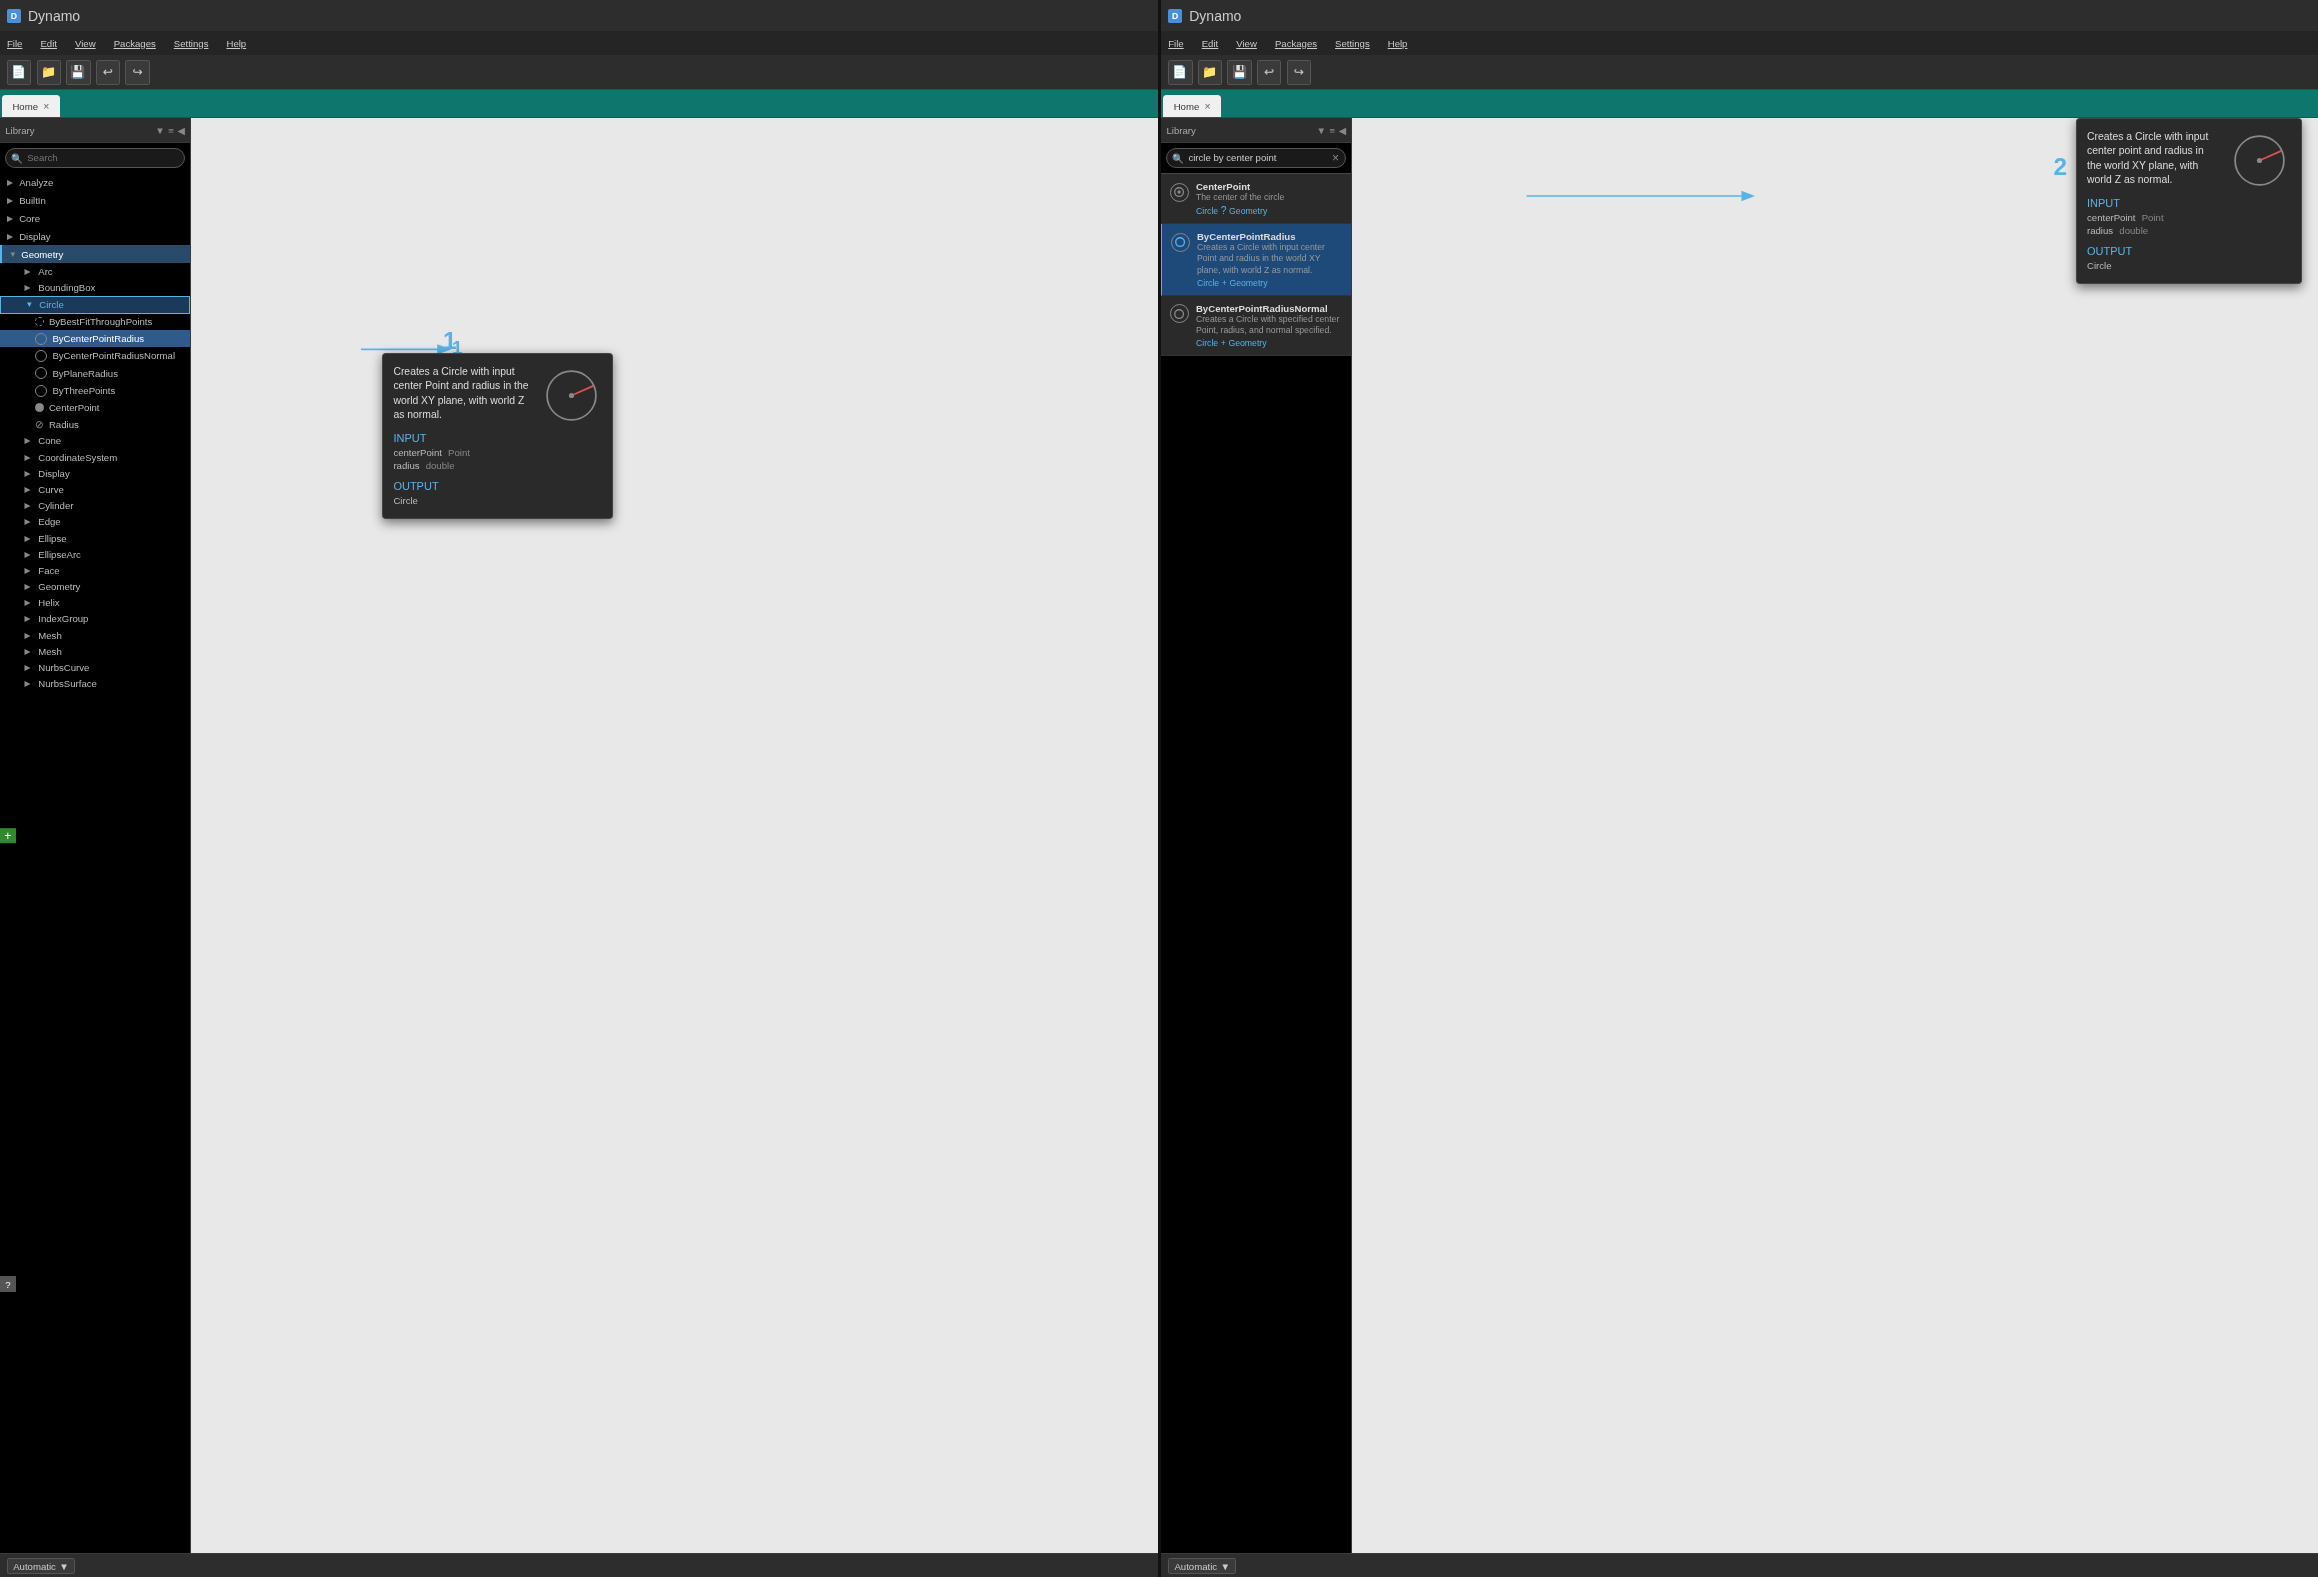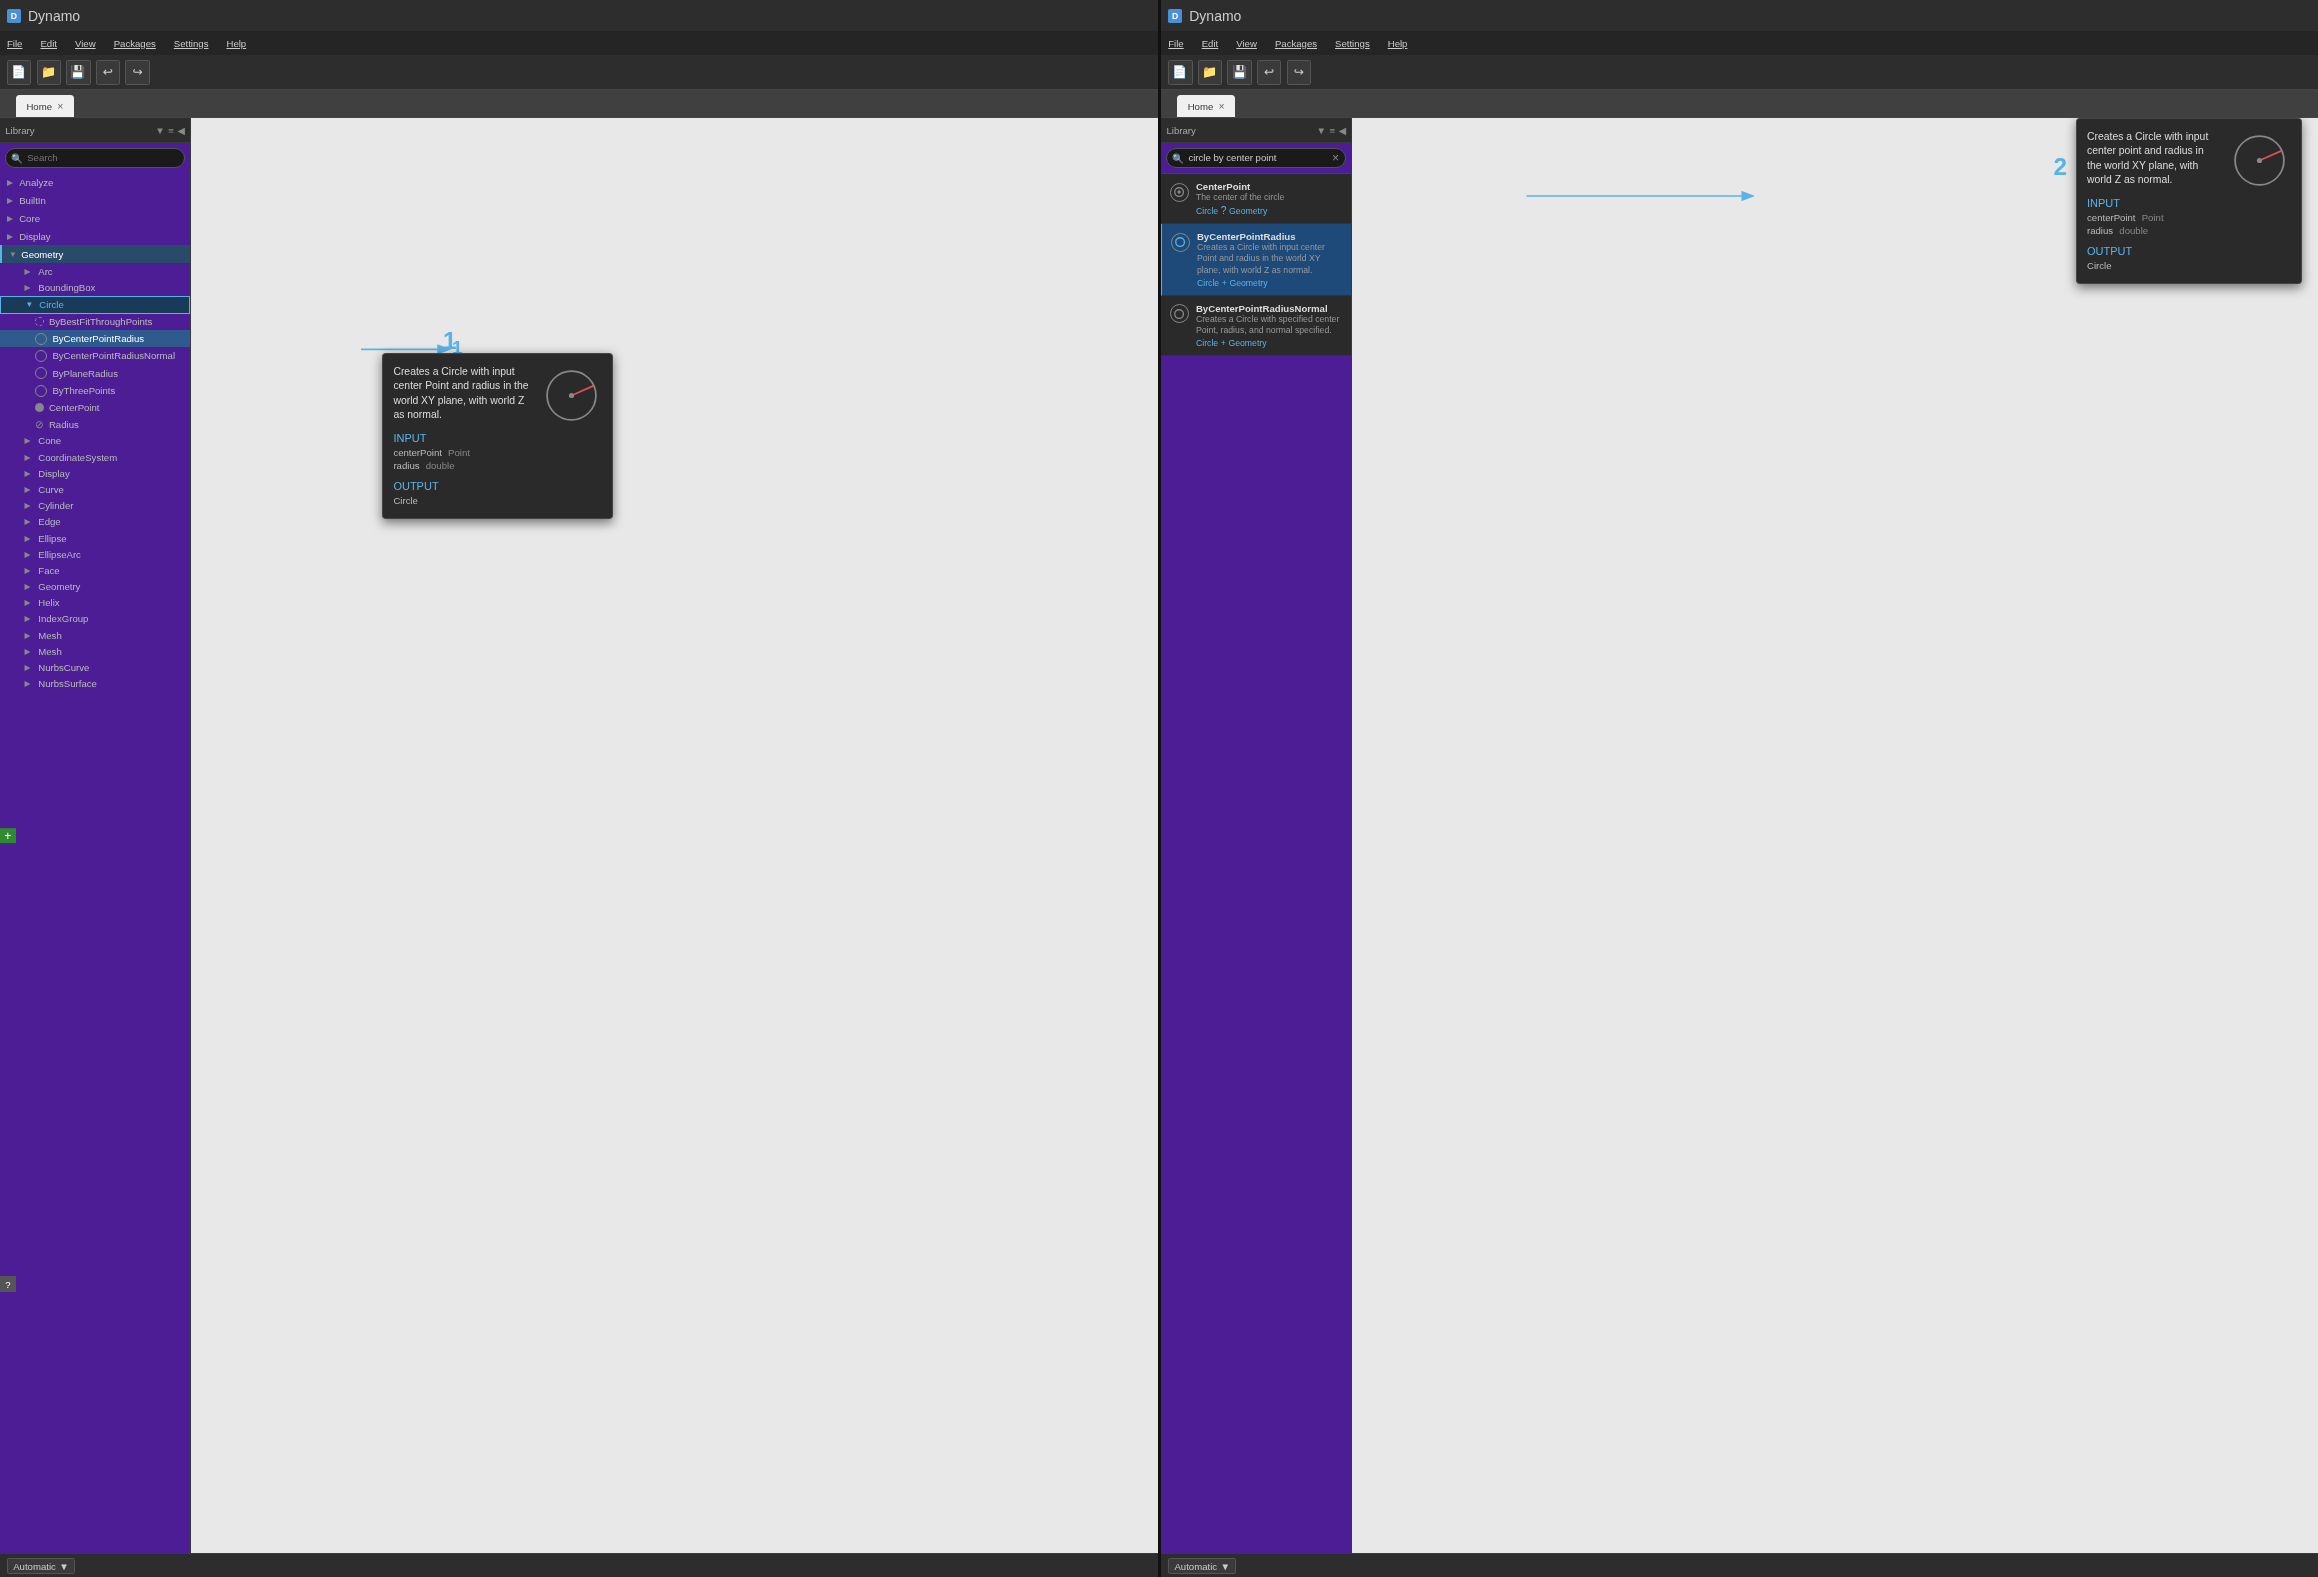--- a/index.html
+++ b/index.html
@@ -90,21 +90,21 @@
 
     .main-area {
       display: flex;
       flex: 1;
       overflow: hidden;
     }
 
     
     .library {
       width: 191px;
-      background: #4c1d95;
+      background: #000000;
       border-right: 0.9px solid #3a3a3a;
       display: flex;
       flex-direction: column;
       overflow: hidden;
     }
     .library-header {
       display: flex;
       align-items: center;
       justify-content: space-between;
       padding: 3.5px 5.2px;
@@ -219,25 +219,25 @@
     .canvas {
       flex: 1;
       background: #e8e8e8;
       position: relative;
       overflow: hidden;
     }
 
     
     .tab-bar {
       display: flex;
-      background: #404040;
+      background: #0f766e;
       height: 28px;
       align-items: flex-end;
       border-bottom: 0.9px solid #444;
-      padding: 0 16px;
+      padding: 0 2px;
     }
     .tab {
       display: flex;
       align-items: center;
       padding: 3.5px 10.4px;
       background: #f0f0f0;
       color: #333;
       font-size: 9.6px;
       gap: 5.2px;
       border-radius: 3.5px 3.5px 0 0;

